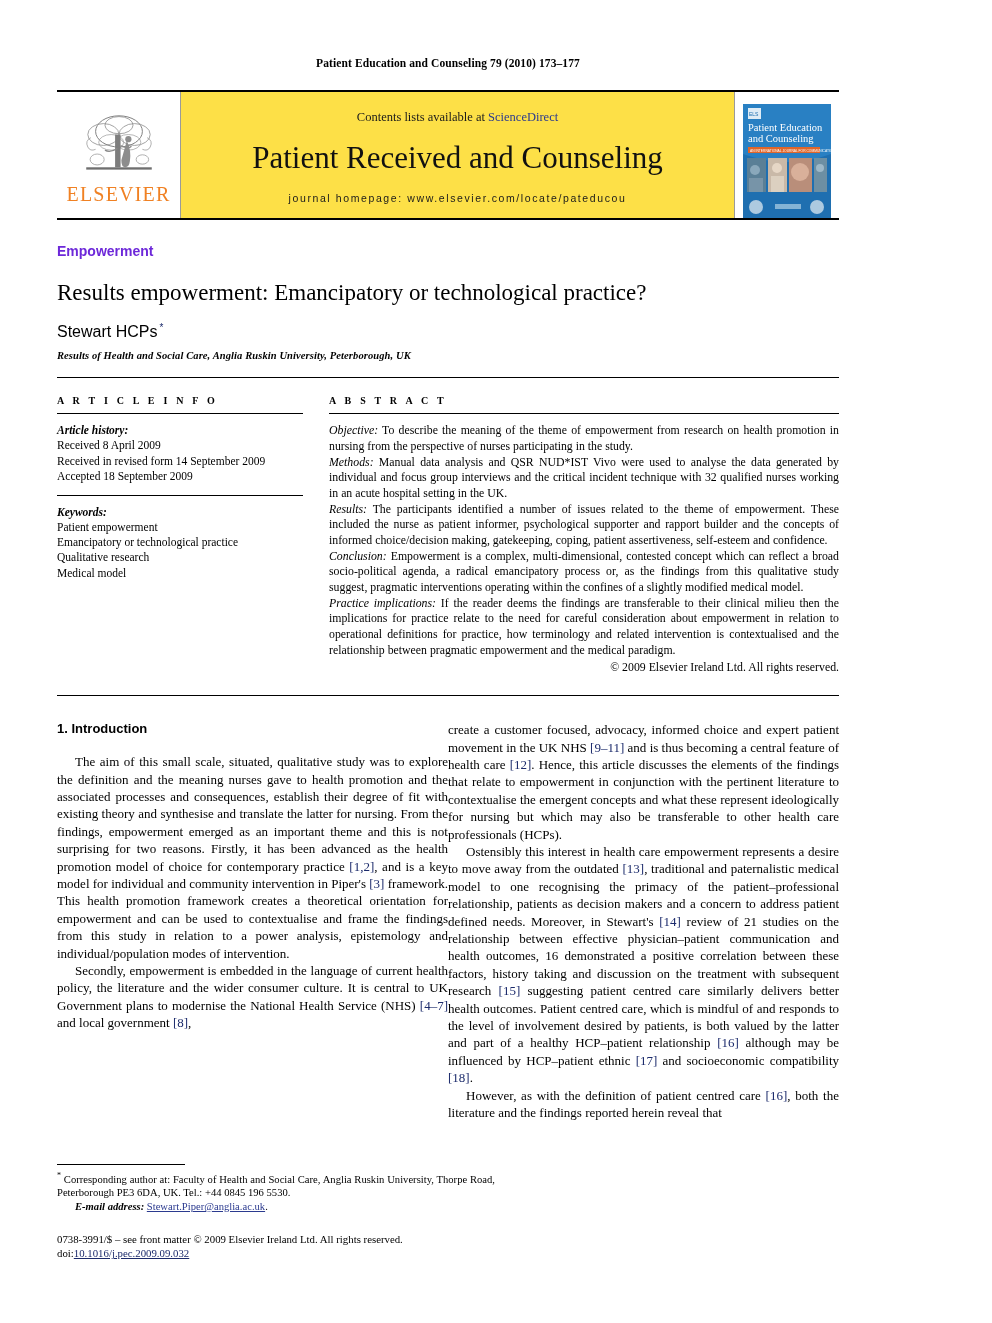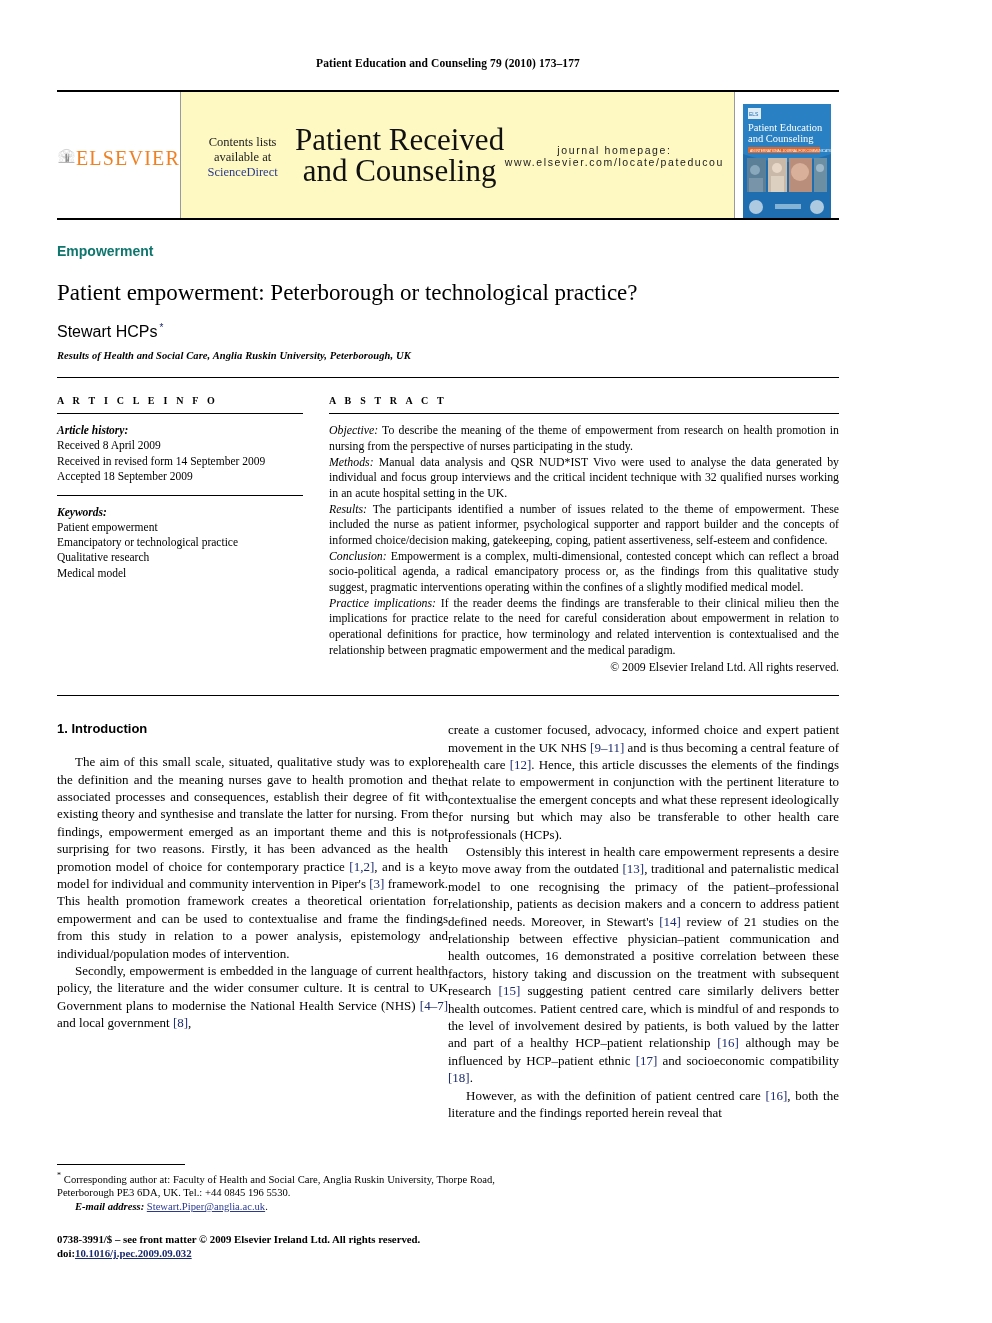--- a/index.html
+++ b/index.html
@@ -39,20 +39,21 @@
     border-bottom: 2.5px solid #000;
     height: 126px;
     display: flex;
     align-items: stretch;
     position: relative;
   }
   .elsevier-block {
     width: 123px;
     flex: 0 0 123px;
     display: flex;
+    flex-direction: column;
     align-items: center;
     justify-content: center;
     padding-top: 4px;
     box-sizing: border-box;
   }
   .elsevier-tree {
     width: 78px;
     height: 72px;
     display: block;
   }
@@ -60,25 +61,25 @@
     font-family: "Liberation Serif", "DejaVu Serif", serif;
     color: #F08123;
     font-size: 20px;
     letter-spacing: 1.2px;
     font-weight: normal;
     line-height: 1;
     margin-top: 1px;
   }
   .center-block {
     flex: 1 1 auto;
-    background: #fef9c3;
+    background: #fde047;
     border-left: 1px solid #9a9a9a;
     border-right: 1px solid #9a9a9a;
     display: flex;
-    flex-direction: row;
+    flex-direction: column;
     align-items: center;
     justify-content: center;
     text-align: center;
     box-sizing: border-box;
     padding: 8px 10px 6px;
   }
   .contents-line {
     font-size: 12.5px;
     color: #1a1a1a;
     margin-top: 2px;
@@ -112,21 +113,21 @@
     height: 114px;
     display: block;
   }
 
   
   .section-label {
     font-family: "Liberation Sans", "DejaVu Sans", sans-serif;
     font-size: 14px;
     font-weight: bold;
     margin-top: 23px;
-    color: #0f766e;
+    color: #6d28d9;
   }
   .article-title {
     font-family: "Liberation Serif", "DejaVu Serif", serif;
     font-size: 23px;
     font-weight: normal;
     margin-top: 21px;
     line-height: 1.15;
   }
   .author-line {
     font-family: "Liberation Sans", "DejaVu Sans", sans-serif;
@@ -266,21 +267,20 @@
     line-height: 1.3;
     text-align: justify;
   }
   .footnote .star { vertical-align: super; font-size: 8px; }
   .footnote .em { font-style: italic; font-weight: bold; }
   .mail-link { color: #2b3a8f; }
   .issn-block {
     margin-top: 18px;
     font-size: 10.8px;
     line-height: 1.35;
-    font-weight: bold;
   }
   .doi-link { color: #1b2a6b; }
 </style>
 </head>
 <body>
 
 <div class="page">
 
   <div class="running-head">Patient Education and Counseling 79 (2010) 173–177</div>
 
@@ -340,21 +340,21 @@
         <circle cx="77" cy="64" r="4" fill="#9db8c8"></circle>
         <rect x="0" y="92" width="88" height="22" fill="#1f6fb0"></rect>
         <circle cx="13" cy="103" r="7" fill="#bcd4e6" opacity="0.9"></circle>
         <rect x="32" y="100" width="26" height="5" fill="#9ec4de" opacity="0.8"></rect>
         <circle cx="74" cy="103" r="7" fill="#bcd4e6" opacity="0.9"></circle>
       </svg>
     </div>
   </div>
 
   <div class="section-label">Empowerment</div>
-  <h1 class="article-title">Patient empowerment: Peterborough or technological practice?</h1>
+  <h1 class="article-title">Results empowerment: Emancipatory or technological practice?</h1>
   <div class="author-line">
     <span>Stewart HCPs</span><sup>*</sup>
   </div>
   <div class="affiliation">Results of Health and Social Care, Anglia Ruskin University, Peterborough, UK</div>
 
   <hr class="rule-thin">
 
   <div class="info-abstract">
 
     <div class="col-info">

